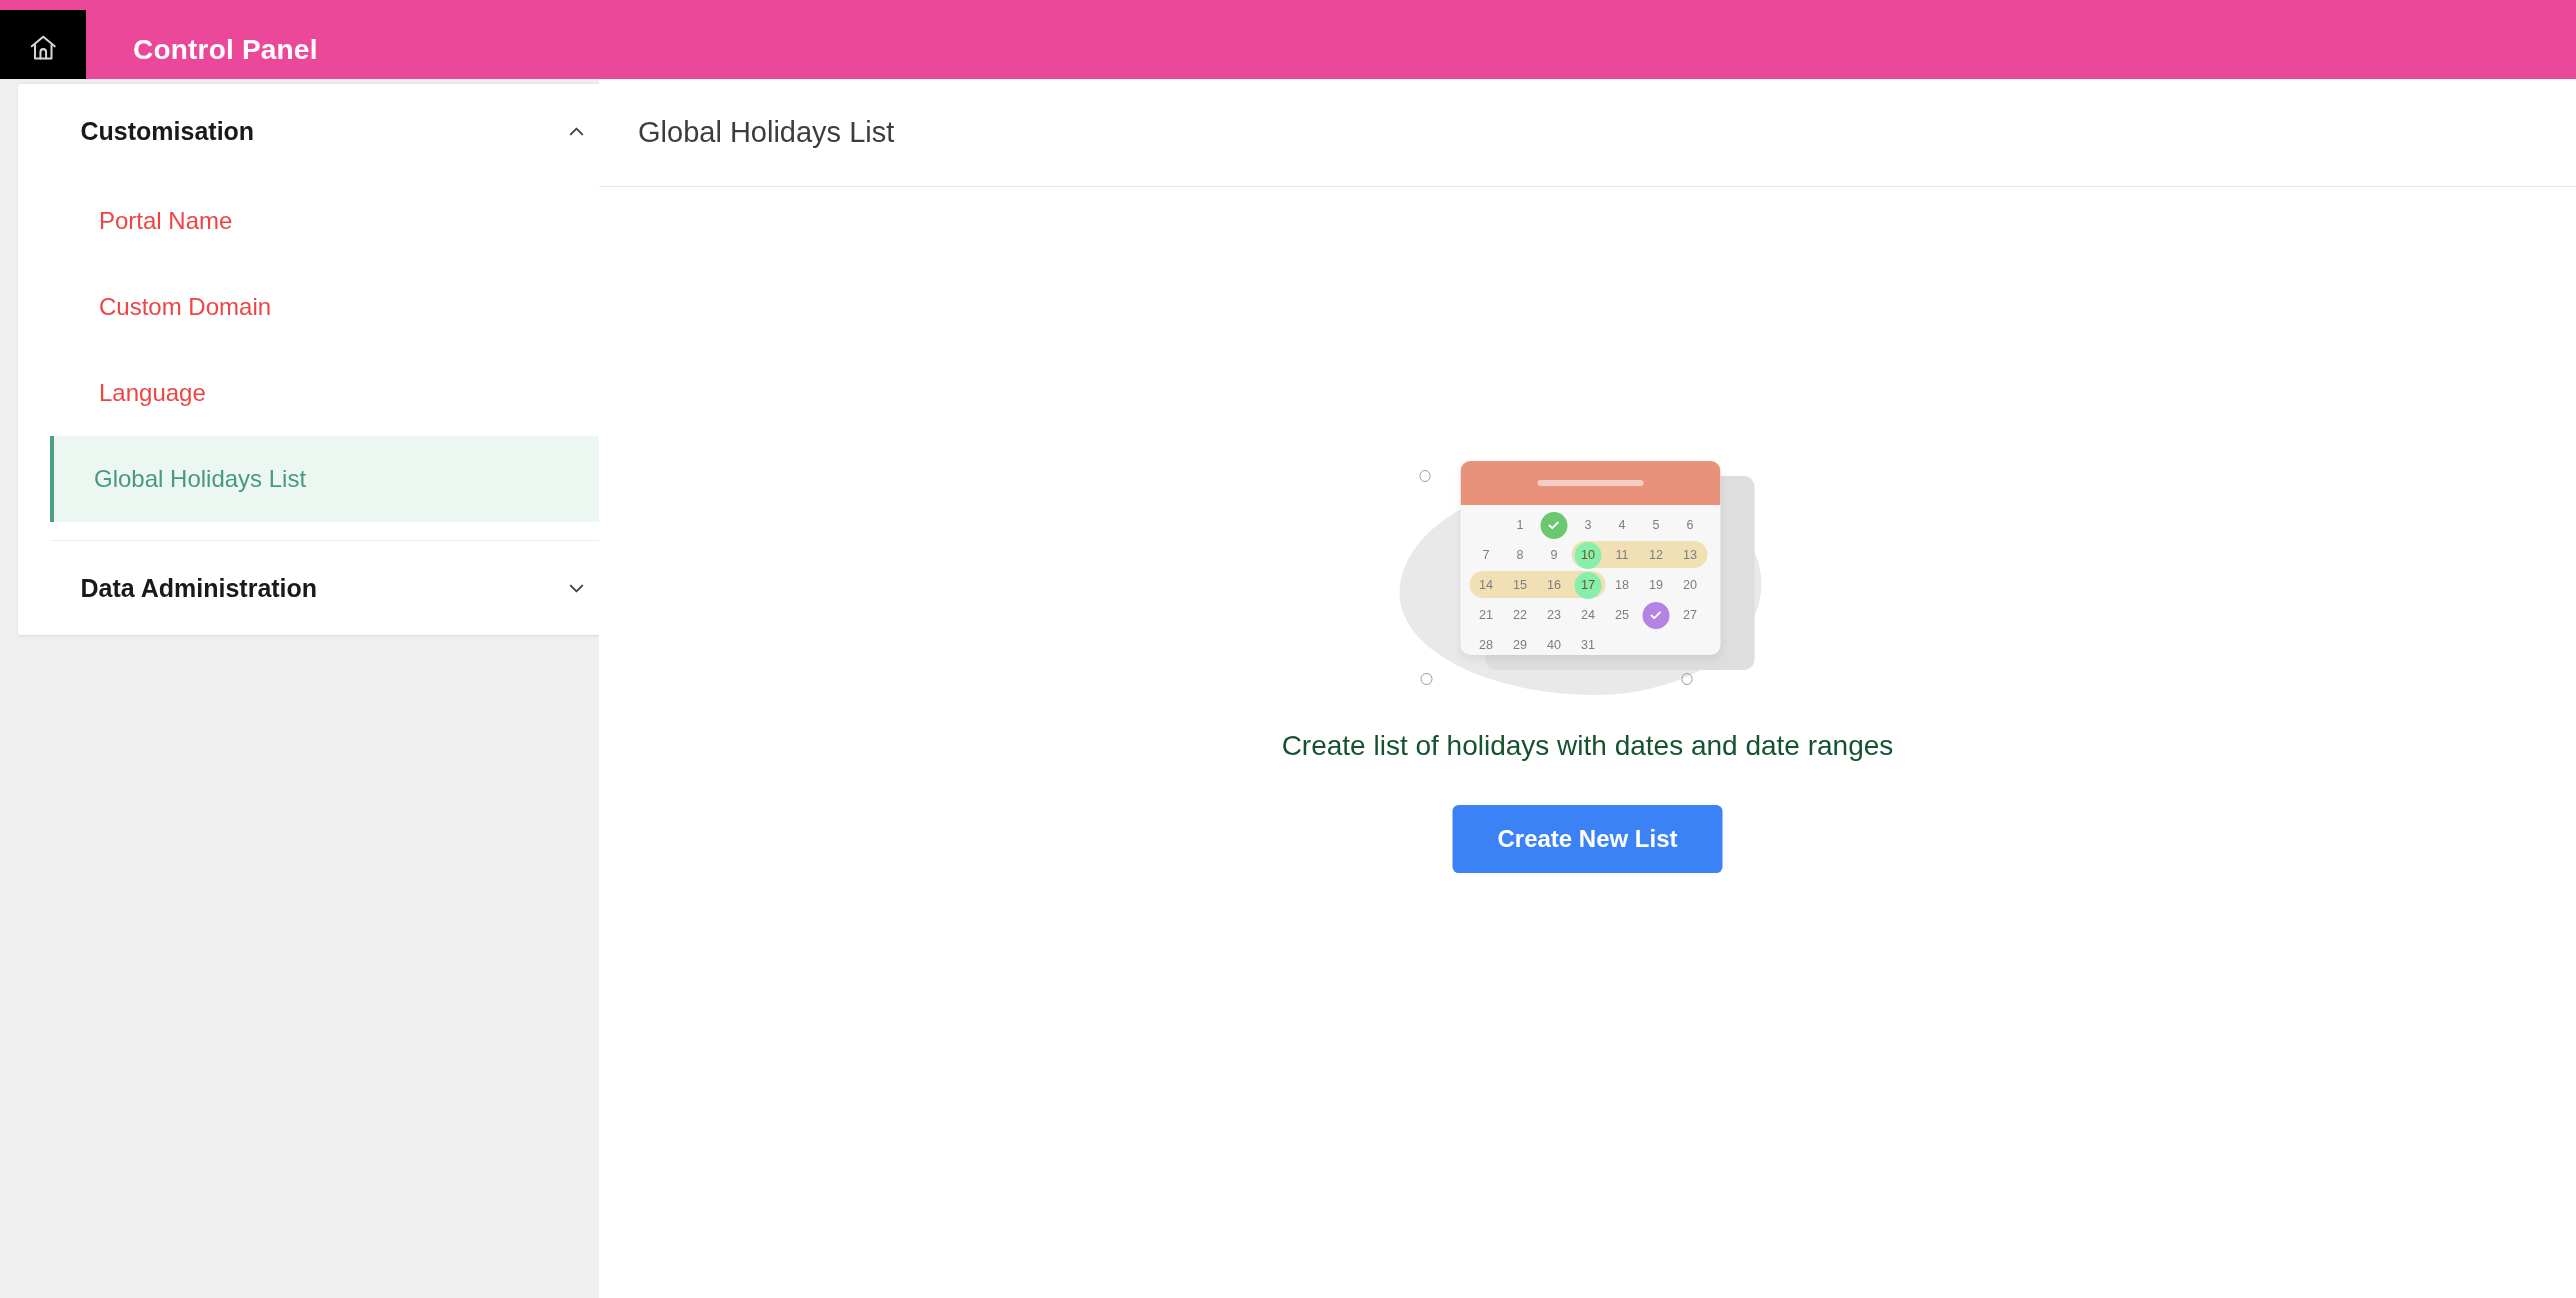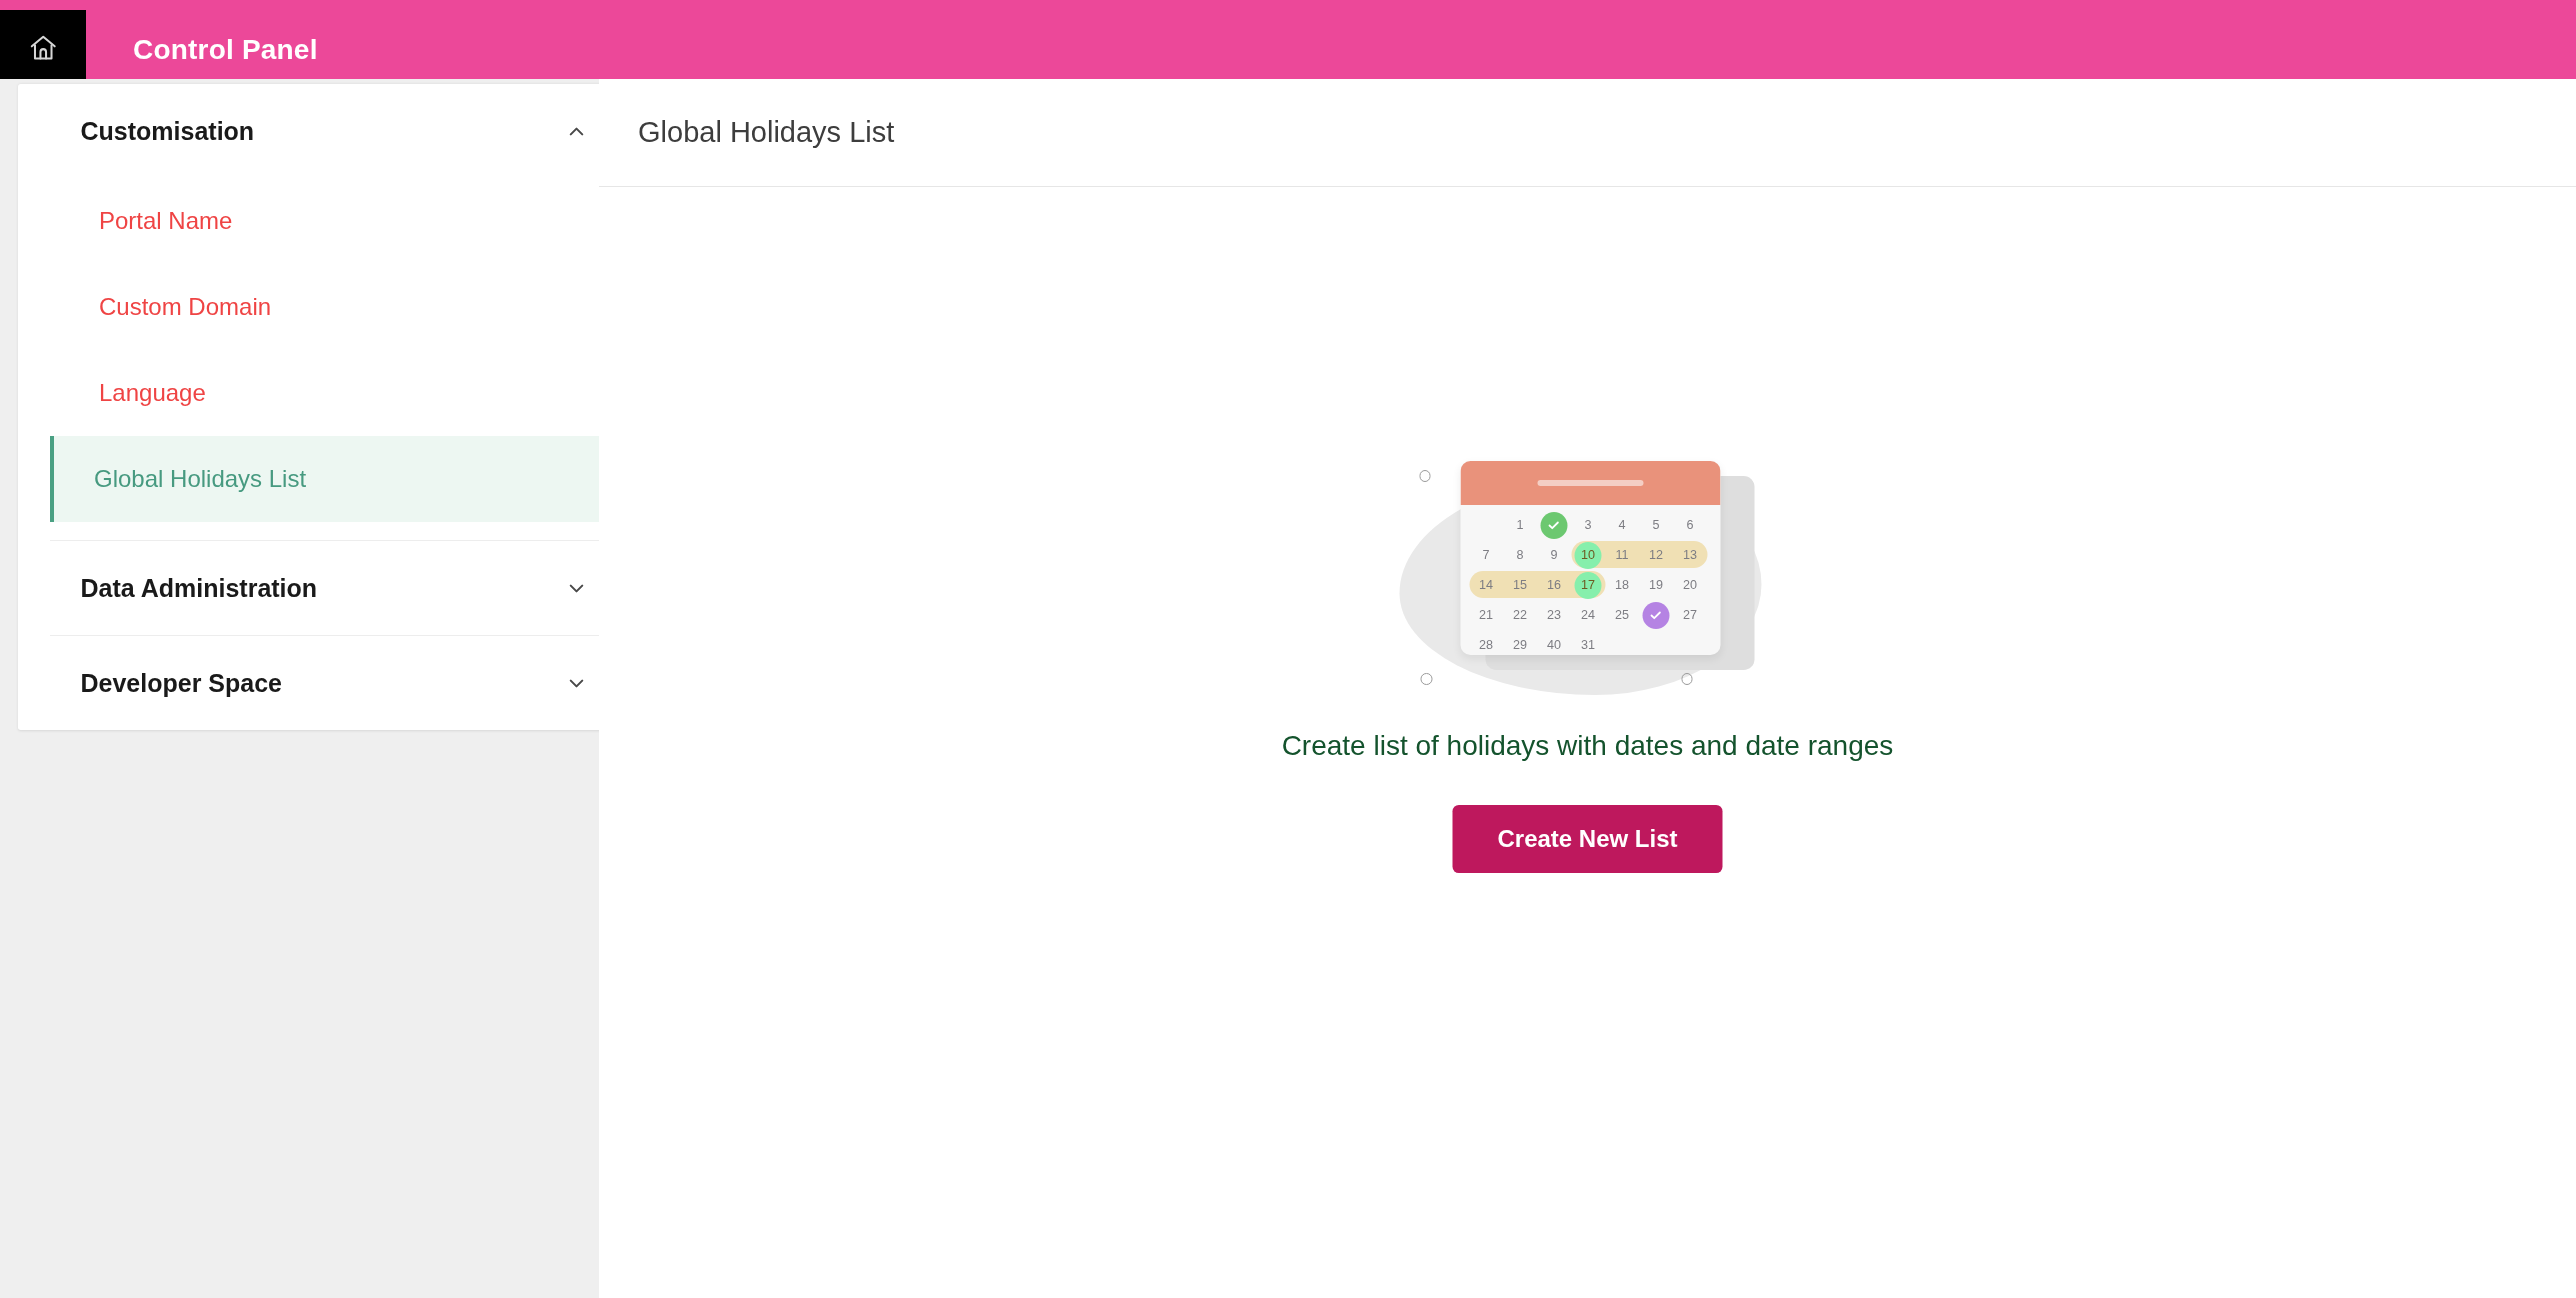--- a/index.html
+++ b/index.html
@@ -261,21 +261,21 @@
   .mc2 { left: 21.5px;  top: 235px; }
   .mc3 { left: 282px; top: 235px; }
 
   .caption {
     font-size: 28px;
     color: #14532d;
     margin-bottom: 43px;
   }
   .cta {
     display: inline-block;
-    background: #be185d;
+    background: #3b82f6;
     color: #ffffff;
     font-size: 24px;
     font-weight: bold;
     padding: 20px 45px;
     border: none;
     border-radius: 6.3px;
     cursor: pointer;
     font-family: "Liberation Sans", sans-serif;
   }
 </style>
@@ -330,30 +330,20 @@
         <div class="group-head">
           <span class="group-title">Data Administration</span>
           <span class="chev">
             <svg width="23" height="23" viewBox="0 0 24 24" fill="none" stroke="#4a4a4a" stroke-width="2.2" stroke-linecap="round" stroke-linejoin="round">
               <path d="M6 9l6 6 6-6"></path>
             </svg>
           </span>
         </div>
       </div>
 
-      <div class="group">
-        <div class="group-head">
-          <span class="group-title">Developer Space</span>
-          <span class="chev">
-            <svg width="23" height="23" viewBox="0 0 24 24" fill="none" stroke="#4a4a4a" stroke-width="2.2" stroke-linecap="round" stroke-linejoin="round">
-              <path d="M6 9l6 6 6-6"></path>
-            </svg>
-          </span>
-        </div>
-      </div>
 
     </div>
   </div>
 
   <div class="main-col">
 
     <div class="page-head">
       <div class="page-title">Global Holidays List</div>
     </div>
 

